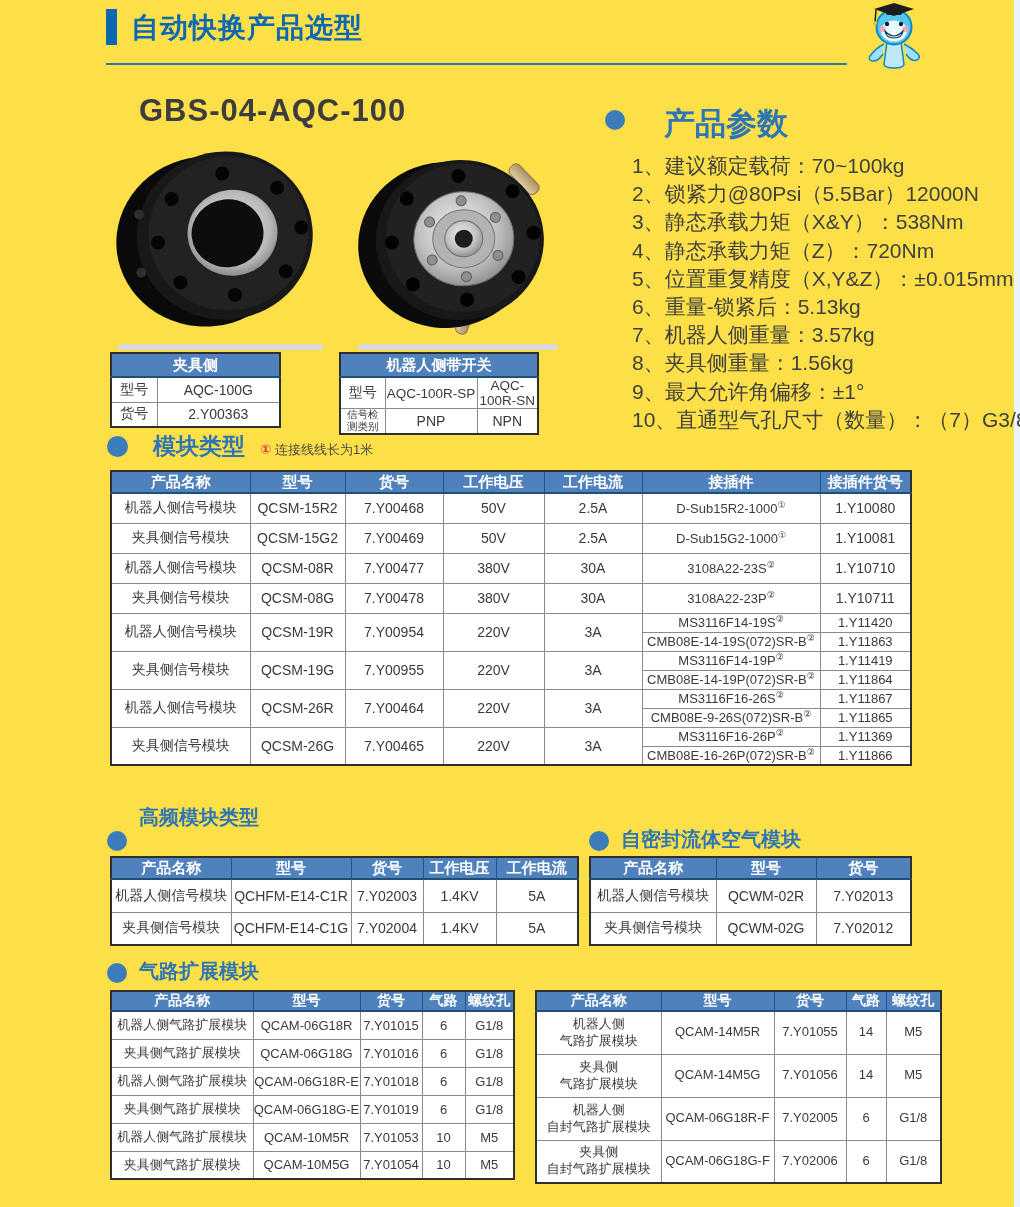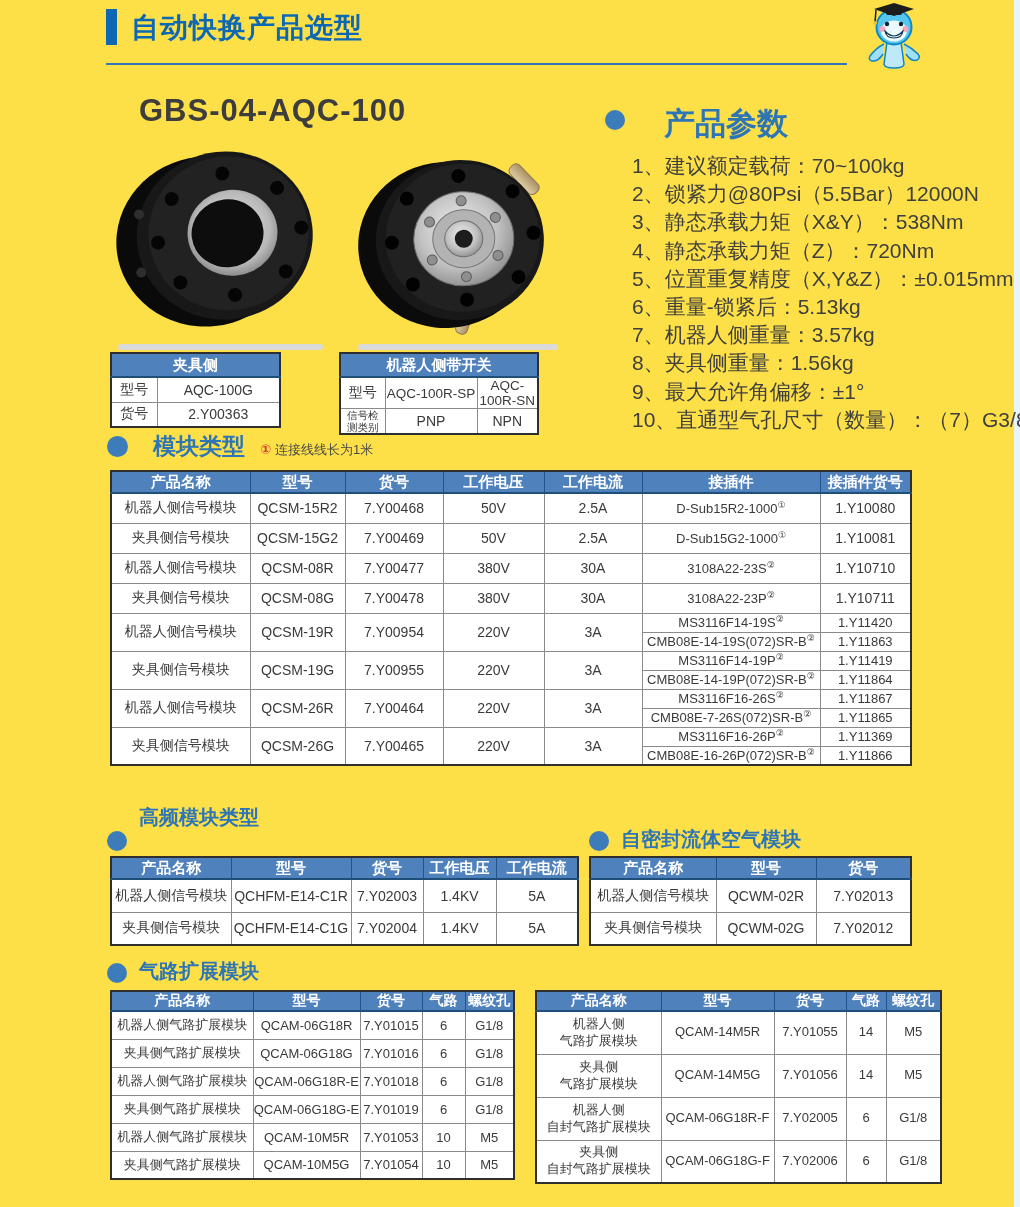--- a/index.html
+++ b/index.html
@@ -26,21 +26,21 @@
   table { border-collapse:collapse; table-layout:fixed; }
   .dtable { border:2px solid #2f2f2f; background:#fff; }
   .dtable th { background:#4f81bd; color:#ffffff; font-weight:bold; text-align:center;
                border:1px solid #24548e; border-bottom:2px solid #1f4e79; }
   .dtable td { border:1px solid #8a8a8a; text-align:center; color:#3a3a3a; background:#fff; }
   sup { font-size:9px; }
 
   
   .spec th { font-size:15px; height:24px; }
   .spec td { font-size:14px; height:25px; }
-  .spec .lbl-sm { font-size:10.5px; line-height:1.15; padding:0 2px; }
+  .spec .lbl-sm { font-size:10.5px; line-height:1.15; padding:0 2px;font-family:Liberation Serif, serif; }
 
   
   .mod th { font-size:15px; height:22px; }
   .mod td { font-size:14px; }
   .mod .rs > td { height:30px; }
   .mod .rd td { height:19px; font-size:13px; }
   .mod td.conn { font-size:13px; }
 
   
   .mid th { font-size:15px; height:22px; }
@@ -317,21 +317,21 @@
       <tr class="rd">
         <td rowspan="2" style="font-size:14px">机器人侧信号模块</td>
         <td rowspan="2" style="font-size:14px">QCSM-26R</td>
         <td rowspan="2" style="font-size:14px">7.Y00464</td>
         <td rowspan="2" style="font-size:14px">220V</td>
         <td rowspan="2" style="font-size:14px">3A</td>
         <td class="conn"><span>MS3116F16-26S</span><sup>②</sup></td>
         <td>1.Y11867</td>
       </tr>
       <tr class="rd">
-        <td class="conn"><span>CMB08E-7-26S(072)SR-B</span><sup>②</sup></td>
+        <td class="conn"><span>CMB08E-9-26S(072)SR-B</span><sup>②</sup></td>
         <td>1.Y11865</td>
       </tr>
 
       <tr class="rd">
         <td rowspan="2" style="font-size:14px">夹具侧信号模块</td>
         <td rowspan="2" style="font-size:14px">QCSM-26G</td>
         <td rowspan="2" style="font-size:14px">7.Y00465</td>
         <td rowspan="2" style="font-size:14px">220V</td>
         <td rowspan="2" style="font-size:14px">3A</td>
         <td class="conn"><span>MS3116F16-26P</span><sup>②</sup></td>

